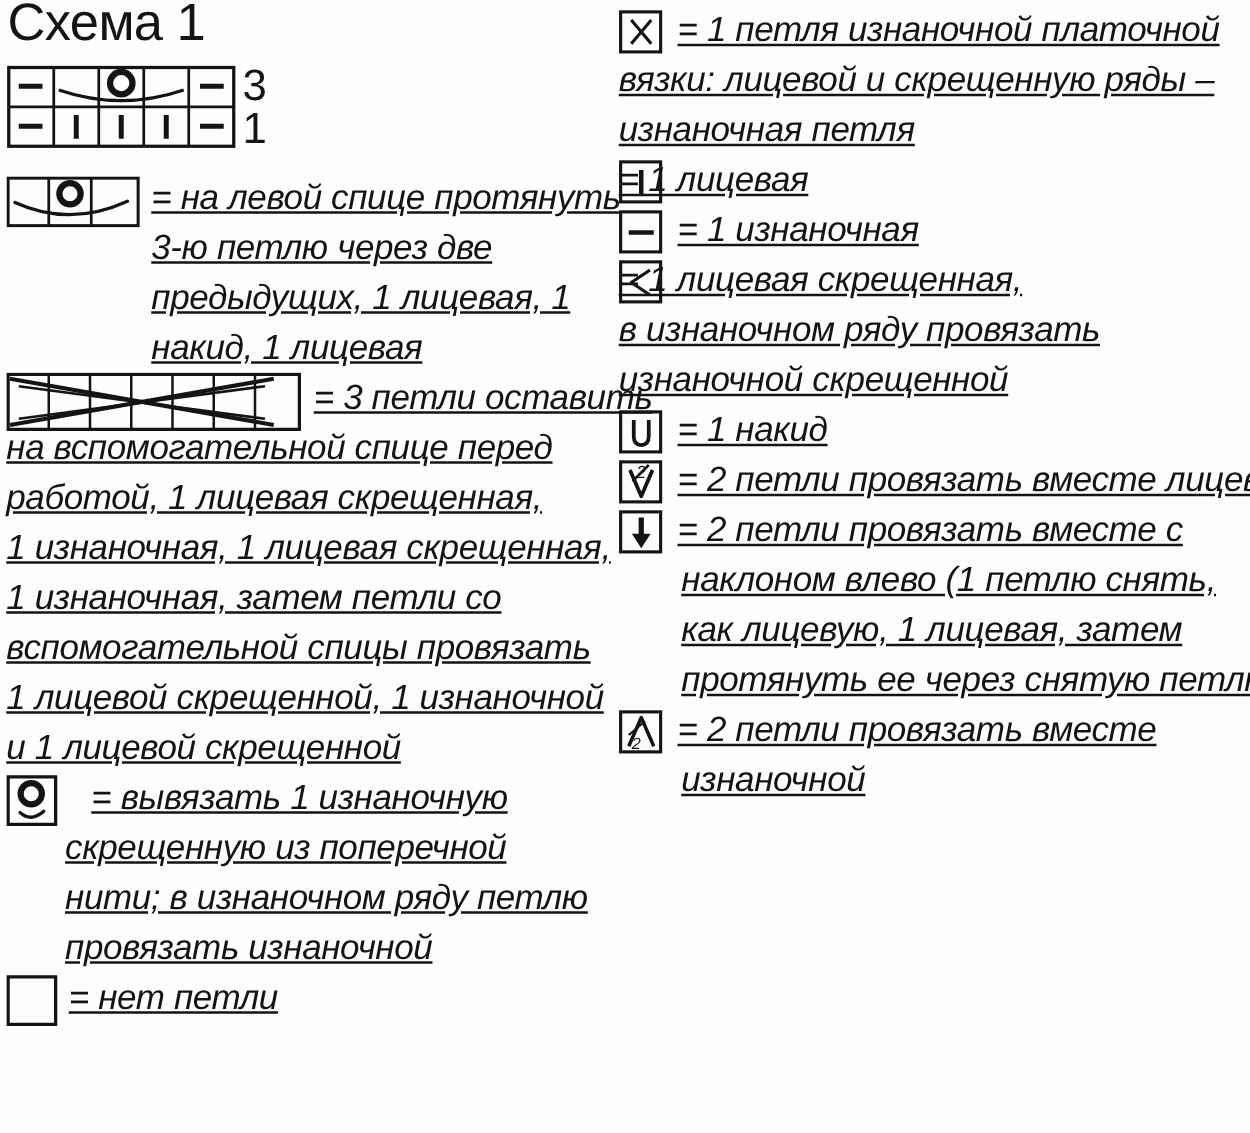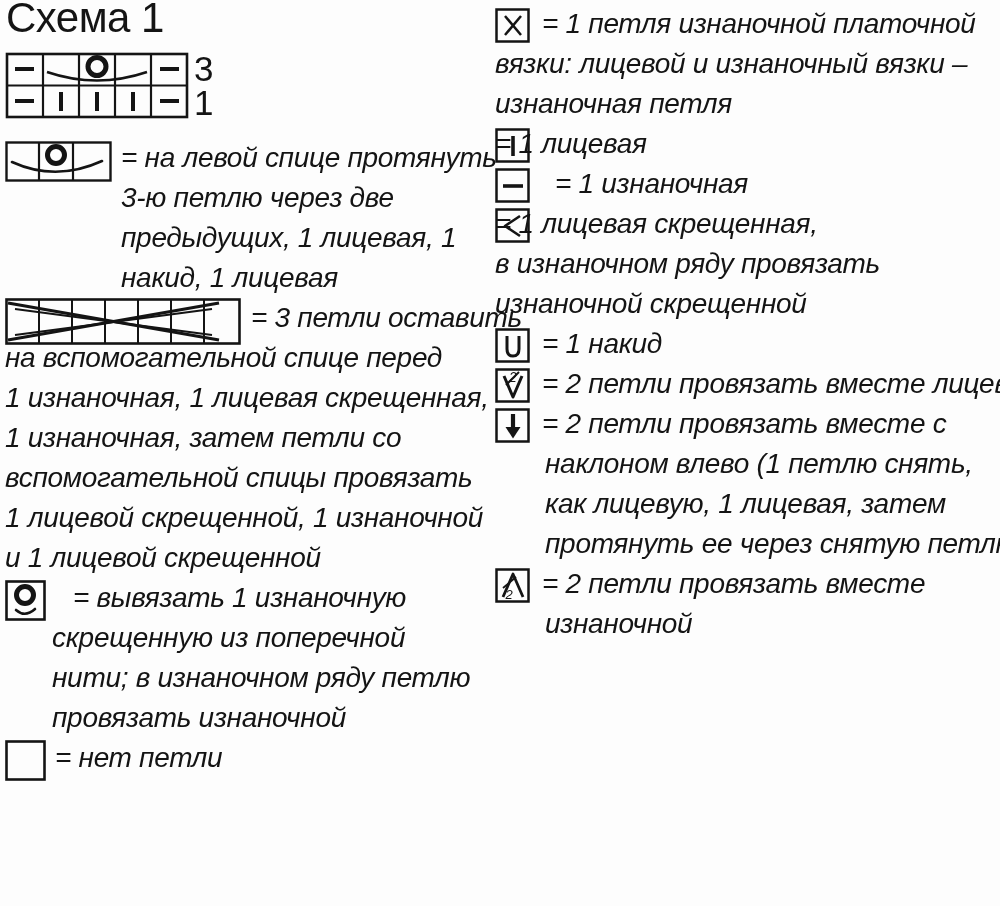--- a/index.html
+++ b/index.html
@@ -25,20 +25,21 @@
   .col-left{left:5px;top:138px;width:482px;}
   .col-right{left:495px;top:4px;width:505px;}
   .entry{position:relative;}
   .sym{position:absolute;left:0;top:2px;color:#141414;}
   .line{
     font-style:italic;
     font-size:28px;
     line-height:40px;
     letter-spacing:-0.3px;
     white-space:nowrap;
+    text-decoration:underline;
   }
   svg{display:block;}
 </style>
 </head>
 <body>
 
 <div class="page">
 
   <div class="title">Схема 1</div>
 
@@ -102,20 +103,21 @@
             <line x1="199" y1="1.5" x2="199" y2="45.5" stroke-width="2"></line>
             <line x1="3" y1="5" x2="214" y2="42" stroke-width="3.2"></line>
             <line x1="3" y1="42" x2="214" y2="5" stroke-width="3.2"></line>
             <line x1="10" y1="11" x2="207" y2="37" stroke-width="2.2"></line>
             <line x1="10" y1="37" x2="207" y2="11" stroke-width="2.2"></line>
           </g>
         </svg>
       </span>
       <div class="line" style="padding-left:246px">= 3 петли оставить</div>
       <div class="line">на вспомогательной спице перед</div>
+      <div class="line">работой, 1 лицевая скрещенная,</div>
       <div class="line">1 изнаночная, 1 лицевая скрещенная,</div>
       <div class="line">1 изнаночная, затем петли со</div>
       <div class="line">вспомогательной спицы провязать</div>
       <div class="line">1 лицевой скрещенной, 1 изнаночной</div>
       <div class="line">и 1 лицевой скрещенной</div>
     </div>
 
     <div class="entry">
       <span class="sym">
         <svg width="42" height="42" viewBox="0 0 42 42">
@@ -149,21 +151,21 @@
       <span class="sym" style="top:4px">
         <svg width="36" height="36" viewBox="0 0 36 36">
           <g stroke="#141414" fill="none">
             <rect x="1.5" y="1.5" width="32" height="32" stroke-width="2.5"></rect>
             <line x1="10" y1="8" x2="26" y2="27" stroke-width="2.5"></line>
             <line x1="26" y1="8" x2="10" y2="27" stroke-width="2.5"></line>
           </g>
         </svg>
       </span>
       <div class="line" style="padding-left:47px">= 1 петля изнаночной платочной</div>
-      <div class="line">вязки: лицевой и изнаночный вязки –</div>
+      <div class="line">вязки: лицевой и скрещенную ряды –</div>
       <div class="line">изнаночная петля</div>
     </div>
 
     <div class="entry">
       <span class="sym" style="top:4px">
         <svg width="36" height="36" viewBox="0 0 36 36">
           <g stroke="#141414" fill="none">
             <rect x="1.5" y="1.5" width="32" height="32" stroke-width="2.5"></rect>
             <line x1="18" y1="8" x2="18" y2="28" stroke-width="3.6"></line>
           </g>
@@ -174,21 +176,21 @@
 
     <div class="entry">
       <span class="sym" style="top:4px">
         <svg width="36" height="36" viewBox="0 0 36 36">
           <g stroke="#141414" fill="none">
             <rect x="1.5" y="1.5" width="32" height="32" stroke-width="2.5"></rect>
             <line x1="8" y1="18" x2="28" y2="18" stroke-width="3.6"></line>
           </g>
         </svg>
       </span>
-      <div class="line" style="padding-left:60px">= 1 изнаночная</div>
+      <div class="line" style="padding-left:47px">= 1 изнаночная</div>
     </div>
 
     <div class="entry">
       <span class="sym" style="top:4px">
         <svg width="36" height="36" viewBox="0 0 36 36">
           <g stroke="#141414" fill="none">
             <rect x="1.5" y="1.5" width="32" height="32" stroke-width="2.5"></rect>
             <polyline points="25,8 10,18 25,28" stroke-width="2.6" stroke-linejoin="round"></polyline>
           </g>
         </svg>

